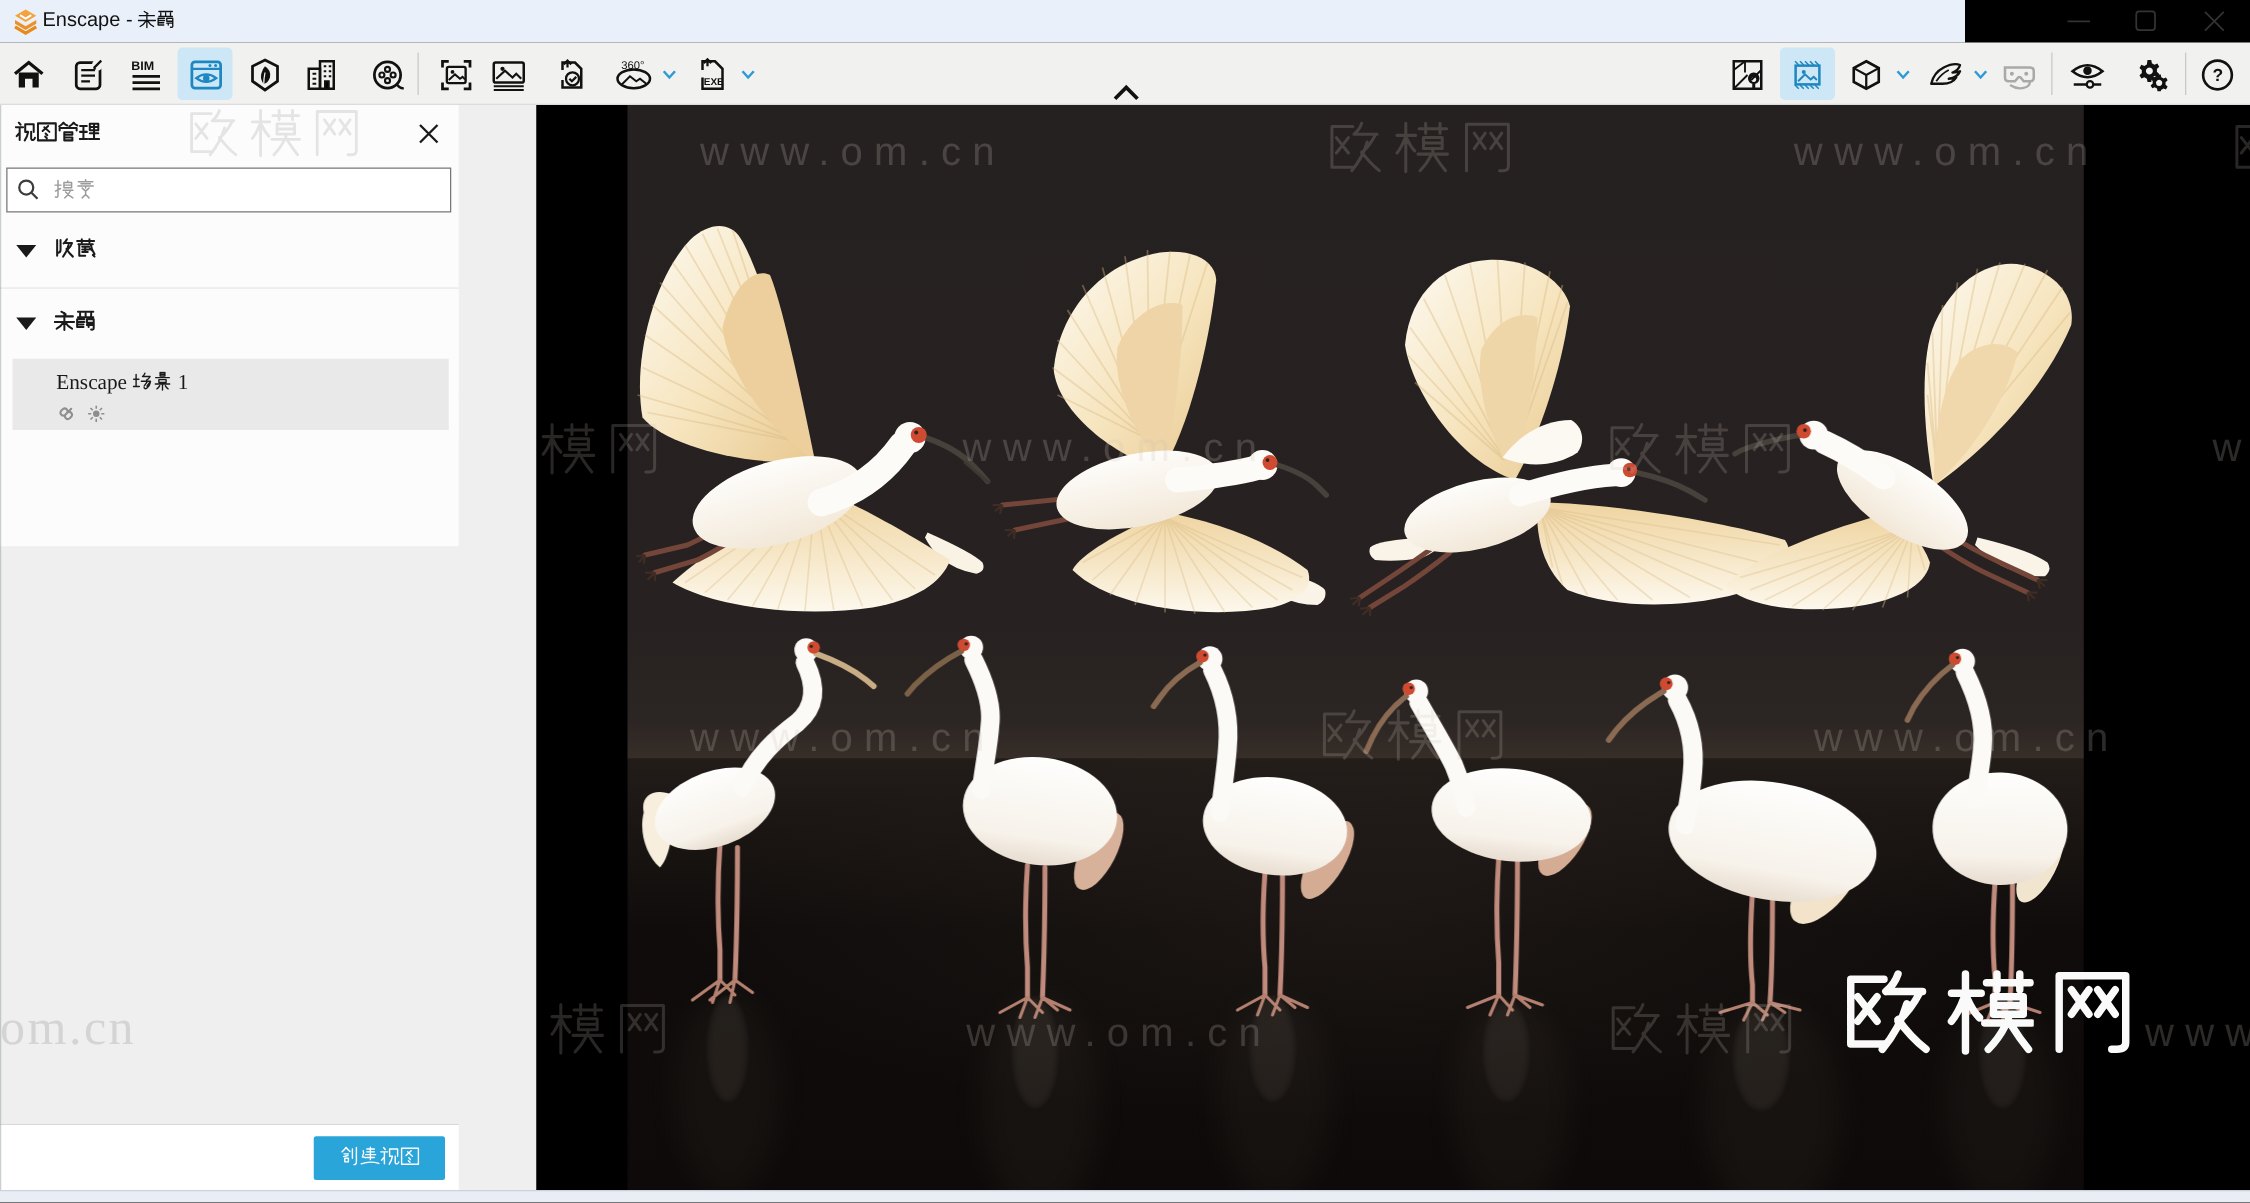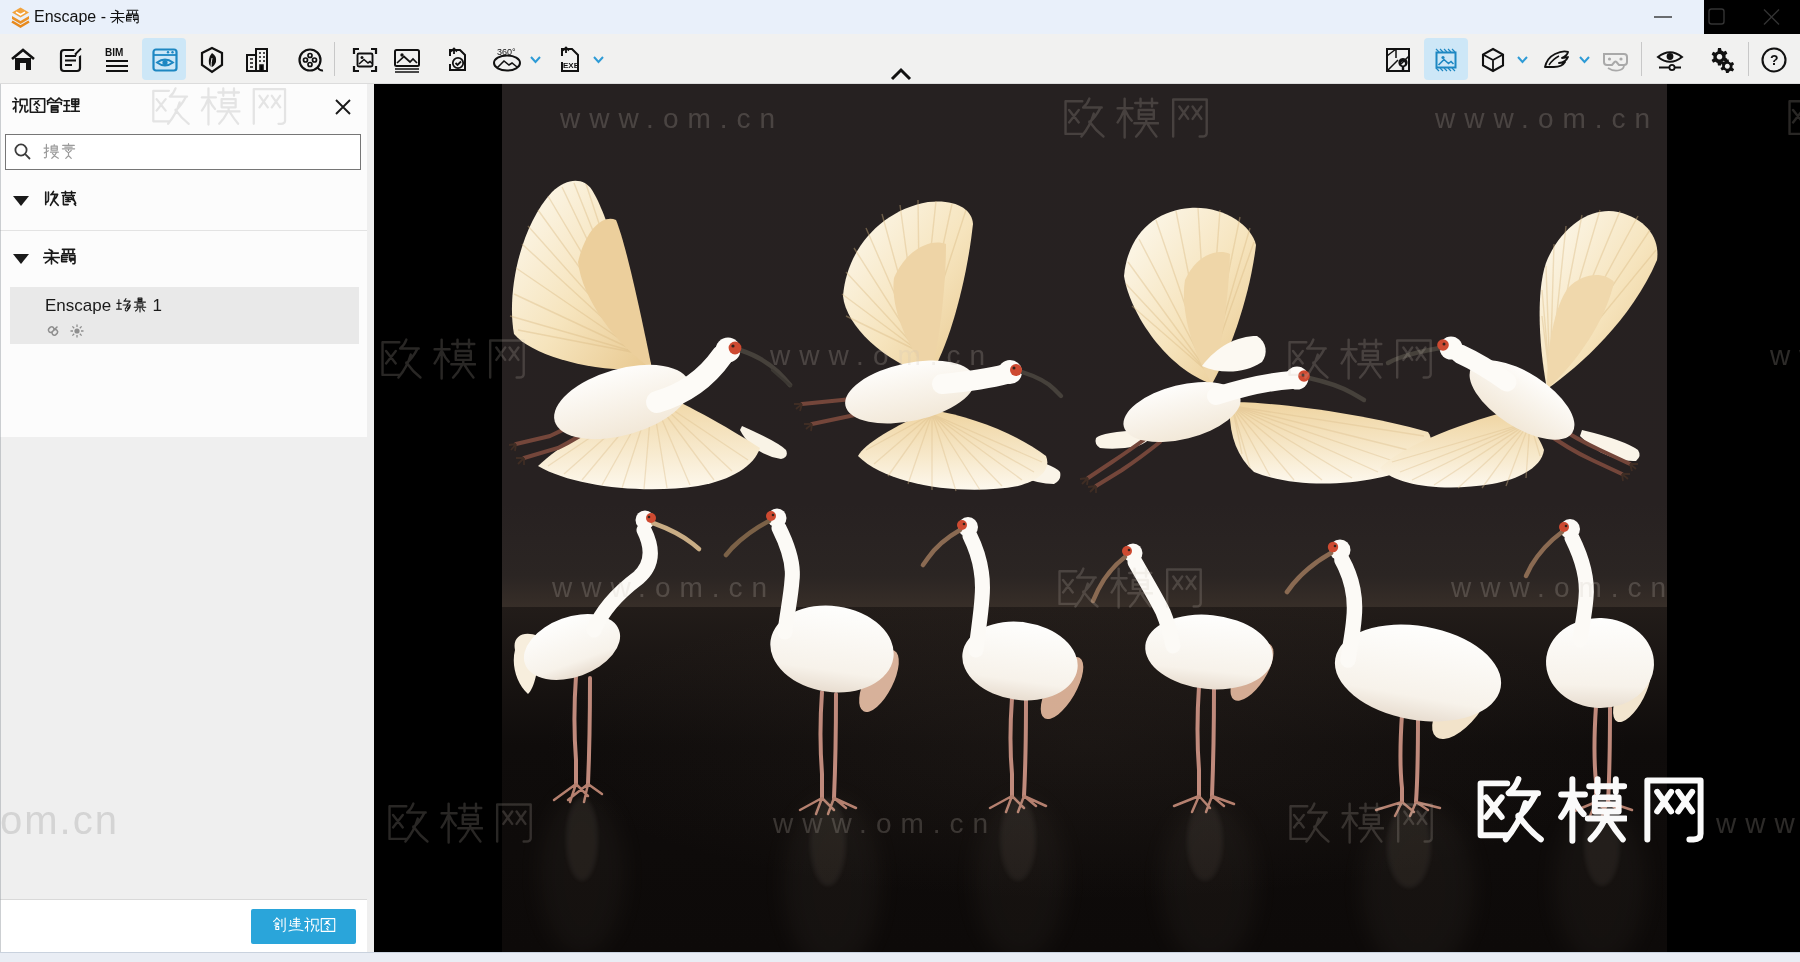--- a/index.html
+++ b/index.html
@@ -1,17 +1,17 @@
 <!DOCTYPE html>
 <html><head><meta charset="utf-8"><style>
 html,body{margin:0;padding:0;width:1800px;height:962px;overflow:hidden;background:#000;font-family:"Liberation Sans",sans-serif;}
 .abs{position:absolute;}
-#titlebar{left:0;top:0;width:1704px;height:34px;background:#e9f0fa;}
+#titlebar{left:0;top:0;width:1572px;height:34px;background:#e9f0fa;}
 #toolbar{left:0;top:34px;width:1800px;height:50px;background:#f1f1f0;border-bottom:1px solid #dcdcdc;box-sizing:border-box;}
-#panel{left:0;top:84px;width:374px;height:868px;background:#efefef;}
+#panel{left:0;top:84px;width:429px;height:868px;background:#efefef;font-family:Liberation Serif, serif;}
 #viewport{left:367px;top:84px;width:1433px;height:868px;background:#000;overflow:hidden;}
 #bottomstrip{left:0;top:952px;width:1800px;height:10px;background:#e9edf4;border-top:1px solid #c9d2de;box-sizing:border-box;}
 .sep{width:1px;background:#c8c8c8;}
 svg{display:block}
 
 .cjk{display:inline-block;vertical-align:-2px;fill:none;stroke:currentColor;stroke-width:7px;stroke-linecap:round;stroke-linejoin:round;}
 .cjk.b{stroke-width:9.5px;}
 .ti{position:absolute;top:12px;}
 .ti path,.ti rect,.ti circle,.ti line,.ti ellipse{vector-effect:none}
 </style></head>
@@ -454,21 +454,21 @@
           <ellipse cx="326" cy="758" rx="18" ry="44" fill="#cfc2b2" opacity="0.13" filter="url(#blur2)"></ellipse>
           <ellipse cx="516" cy="755" rx="18" ry="42" fill="#cfc2b2" opacity="0.12" filter="url(#blur2)"></ellipse>
           <ellipse cx="703" cy="757" rx="18" ry="40" fill="#cfc2b2" opacity="0.12" filter="url(#blur2)"></ellipse>
           <ellipse cx="907" cy="762" rx="22" ry="42" fill="#cfc2b2" opacity="0.13" filter="url(#blur2)"></ellipse>
           <ellipse cx="1100" cy="760" rx="18" ry="42" fill="#cfc2b2" opacity="0.12" filter="url(#blur2)"></ellipse>
         </g>
       </g>
     </svg>
   </div>
 </div>
-<div class="abs" id="wmlayer" style="left:367px;top:84px;width:1433px;height:868px;overflow:hidden;color:rgba(205,195,185,0.22);font-size:28px;letter-spacing:9px">
+<div class="abs" id="wmlayer" style="left:367px;top:84px;width:1433px;height:868px;overflow:hidden;color:rgba(205,195,185,0.22);font-size:32px;letter-spacing:9px">
   <div class="abs" style="left:193px;top:19px">www.om.cn</div>
   <svg class="abs ou" style="left:695px;top:11px" width="150" height="46" viewBox="0 0 340 100">
       <g fill="none" stroke="rgba(205,195,185,0.20)" stroke-width="5.5" stroke-linecap="round" stroke-linejoin="round">
         <use href="#g-ou" width="100" height="100"></use>
         <use href="#g-mo" x="120" width="100" height="100"></use>
         <use href="#g-wang" x="240" width="100" height="100"></use>
       </g>
     </svg>
   <div class="abs" style="left:1068px;top:19px">www.om.cn</div>
   <svg class="abs ou" style="left:1419px;top:11px" width="150" height="46" viewBox="0 0 340 100">

